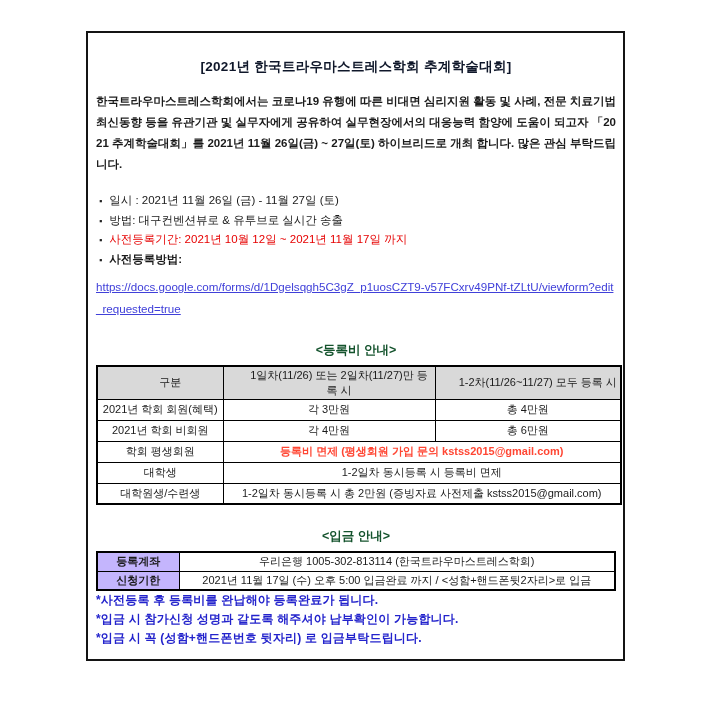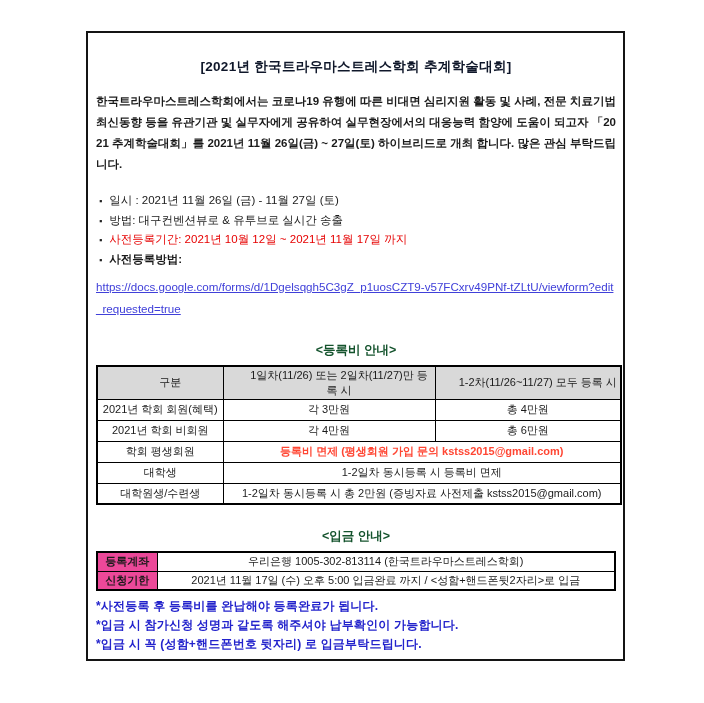--- a/index.html
+++ b/index.html
@@ -70,22 +70,22 @@
   .col-one   { width: 212px; }
   .col-both  { width: 186px; }
   .red-cell { color: #ff4633; font-weight: bold; }
   .pay-table { margin-top: 6px; border: 2px solid #000; }
   .pay-table th, .pay-table td {
     border: 1px solid #000;
     text-align: center; vertical-align: middle;
     font-size: 11px; height: 19px;
     padding: 0 2px;
   }
-  .pay-table th { width: 60px; background: #ec4899; font-weight: bold; }
-  .footnotes { margin-top: 6px; }
+  .pay-table th { width: 82px; background: #c4b5fd; font-weight: bold; }
+  .footnotes { }
   .footnotes p {
     margin: 0;
     color: #2323cc; font-weight: bold;
     font-size: 12px; line-height: 19px;
     letter-spacing: 0.2px;
   }
 </style>
 </head>
 <body>
 

